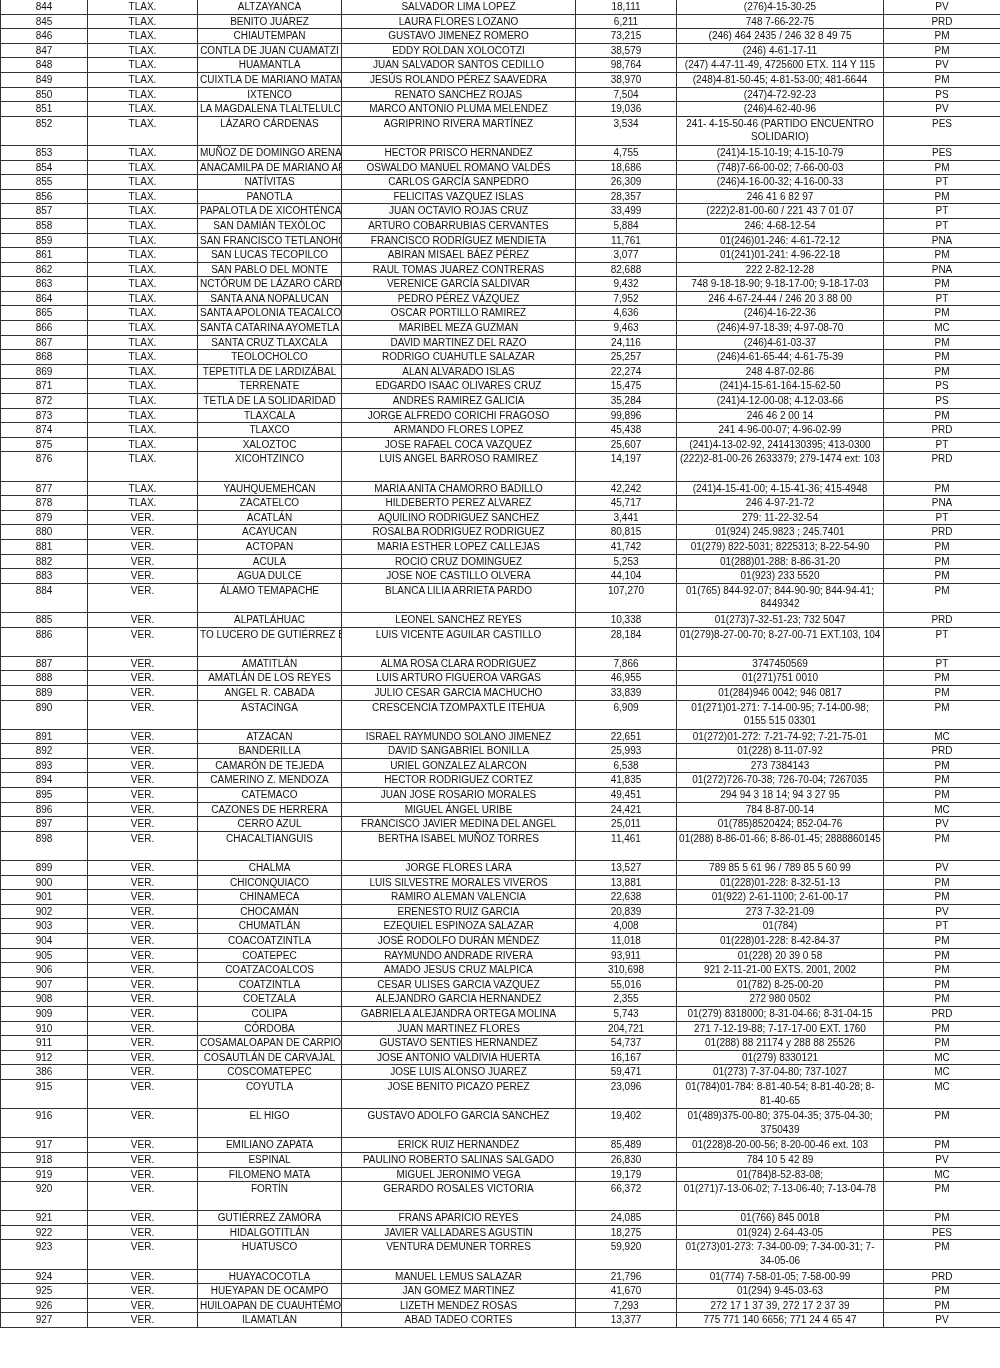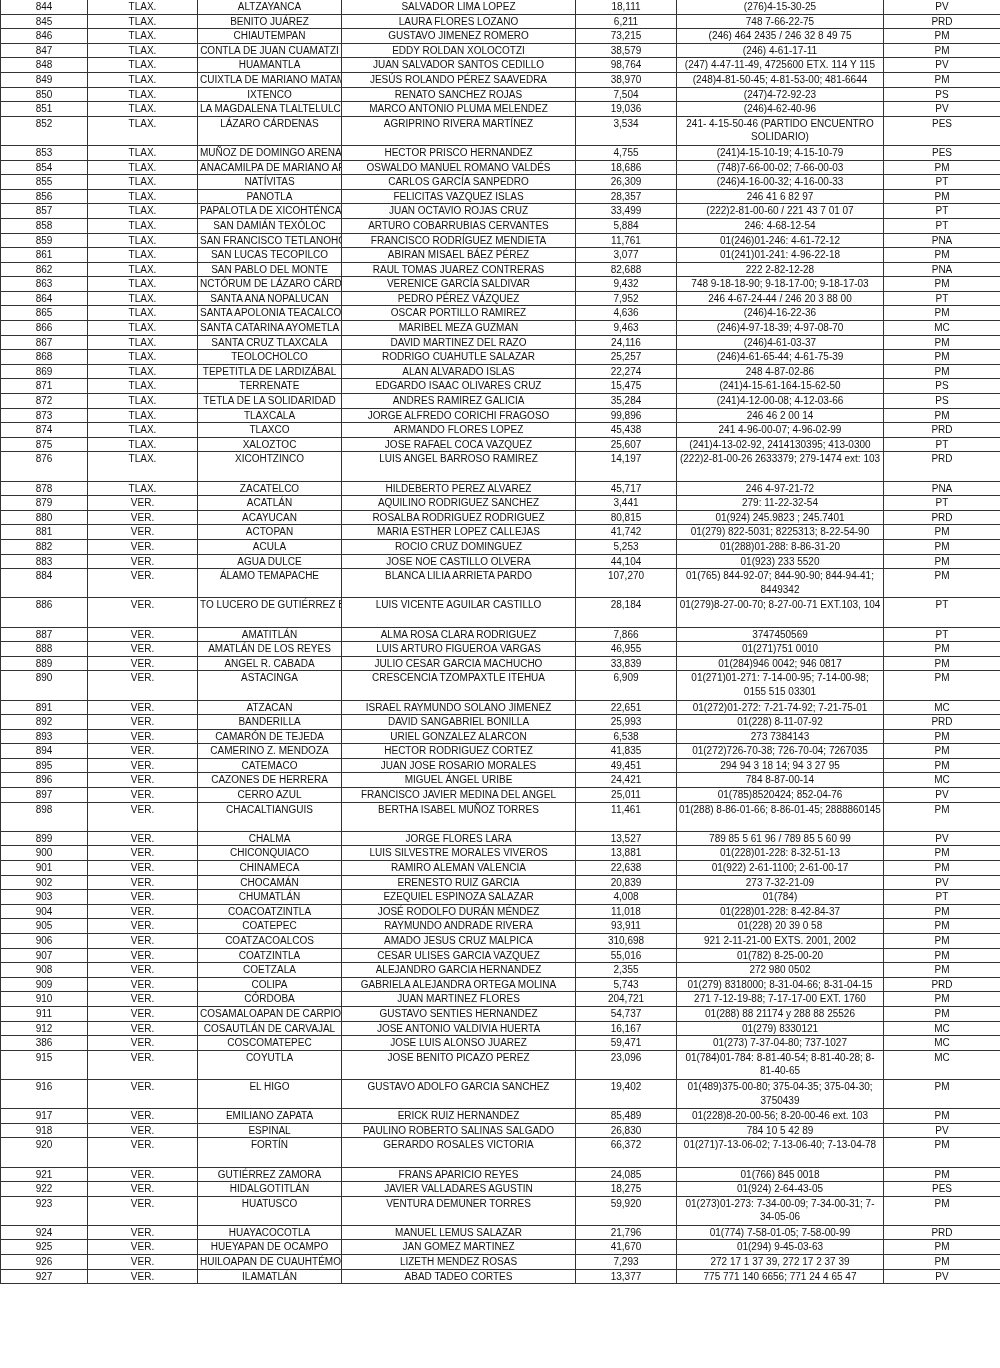--- a/index.html
+++ b/index.html
@@ -320,20 +320,29 @@
       <tr class="tall">
     <td>876</td>
     <td>TLAX.</td>
     <td>XICOHTZINCO</td>
     <td>LUIS ANGEL BARROSO RAMIREZ</td>
     <td>14,197</td>
     <td class="wrap">(222)2-81-00-26 2633379; 279-1474 ext: 103</td>
     <td>PRD</td>
   </tr>
       <tr>
+    <td>877</td>
+    <td>TLAX.</td>
+    <td>YAUHQUEMEHCAN</td>
+    <td>MARIA ANITA CHAMORRO BADILLO</td>
+    <td>42,242</td>
+    <td class="wrap">(241)4-15-41-00; 4-15-41-36; 415-4948</td>
+    <td>PM</td>
+  </tr>
+      <tr>
     <td>878</td>
     <td>TLAX.</td>
     <td>ZACATELCO</td>
     <td>HILDEBERTO PEREZ ALVAREZ</td>
     <td>45,717</td>
     <td class="wrap">246 4-97-21-72</td>
     <td>PNA</td>
   </tr>
       <tr>
     <td>879</td>
@@ -382,20 +391,29 @@
   </tr>
       <tr class="tall">
     <td>884</td>
     <td>VER.</td>
     <td>ÁLAMO TEMAPACHE</td>
     <td>BLANCA LILIA ARRIETA PARDO</td>
     <td>107,270</td>
     <td class="wrap">01(765) 844-92-07; 844-90-90; 844-94-41; 8449342</td>
     <td>PM</td>
   </tr>
+      <tr>
+    <td>885</td>
+    <td>VER.</td>
+    <td>ALPATLÁHUAC</td>
+    <td>LEONEL SANCHEZ REYES</td>
+    <td>10,338</td>
+    <td class="wrap">01(273)7-32-51-23; 732 5047</td>
+    <td>PRD</td>
+  </tr>
       <tr class="tall">
     <td>886</td>
     <td>VER.</td>
     <td>TO LUCERO DE GUTIÉRREZ BARR</td>
     <td>LUIS VICENTE AGUILAR CASTILLO</td>
     <td>28,184</td>
     <td class="wrap">01(279)8-27-00-70; 8-27-00-71 EXT.103, 104</td>
     <td>PT</td>
   </tr>
       <tr>
@@ -670,20 +688,29 @@
   </tr>
       <tr>
     <td>918</td>
     <td>VER.</td>
     <td>ESPINAL</td>
     <td>PAULINO ROBERTO SALINAS SALGADO</td>
     <td>26,830</td>
     <td class="wrap">784 10 5 42 89</td>
     <td>PV</td>
   </tr>
+      <tr>
+    <td>919</td>
+    <td>VER.</td>
+    <td>FILOMENO MATA</td>
+    <td>MIGUEL JERONIMO VEGA</td>
+    <td>19,179</td>
+    <td class="wrap">01(784)8-52-83-08;</td>
+    <td>MC</td>
+  </tr>
       <tr class="tall">
     <td>920</td>
     <td>VER.</td>
     <td>FORTÍN</td>
     <td>GERARDO ROSALES VICTORIA</td>
     <td>66,372</td>
     <td class="wrap">01(271)7-13-06-02; 7-13-06-40; 7-13-04-78</td>
     <td>PM</td>
   </tr>
       <tr>

